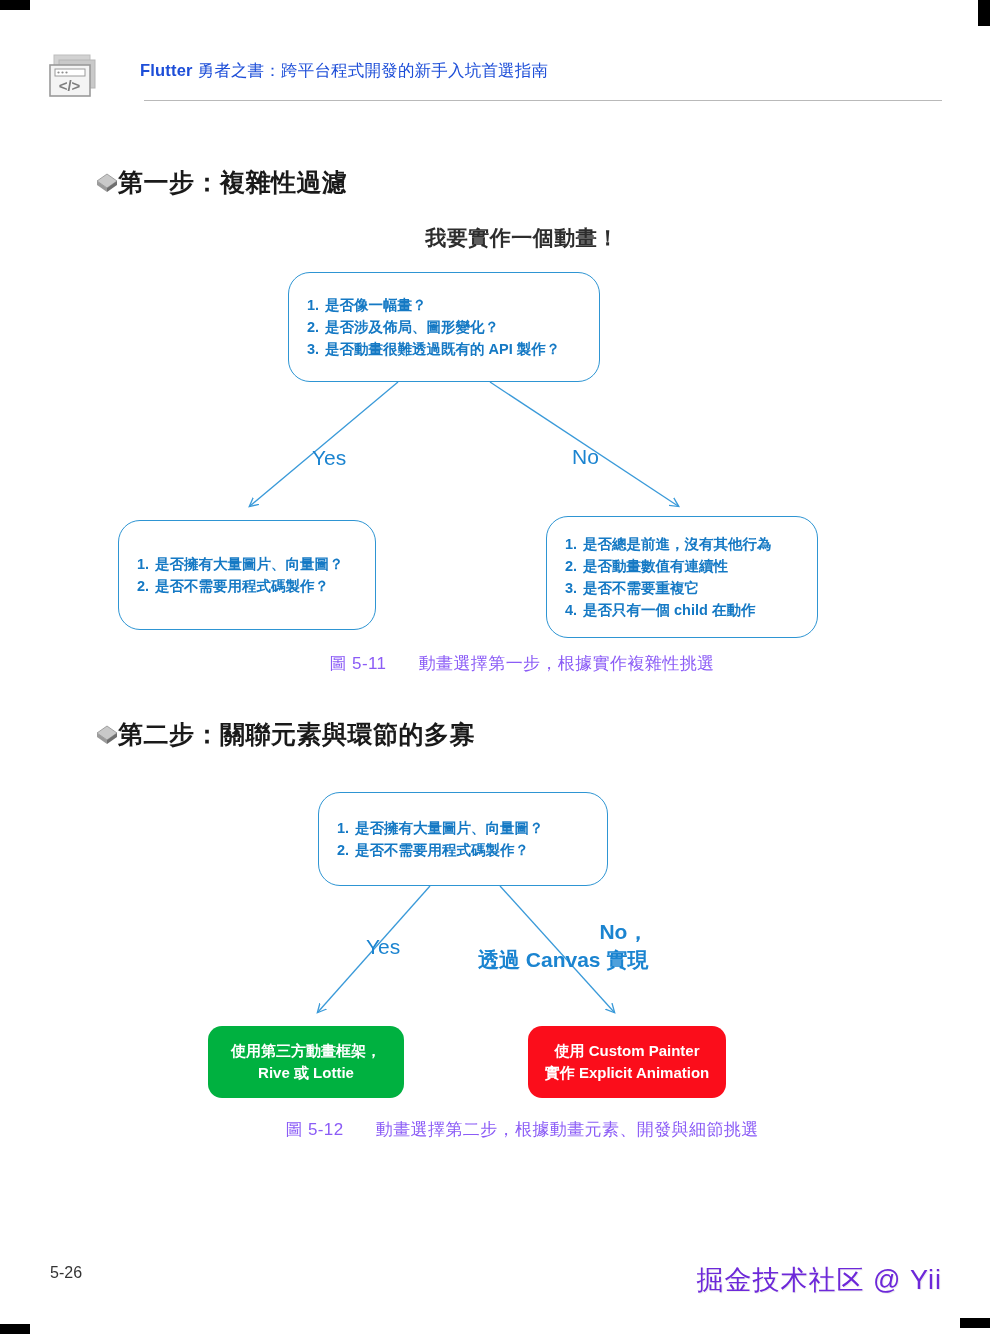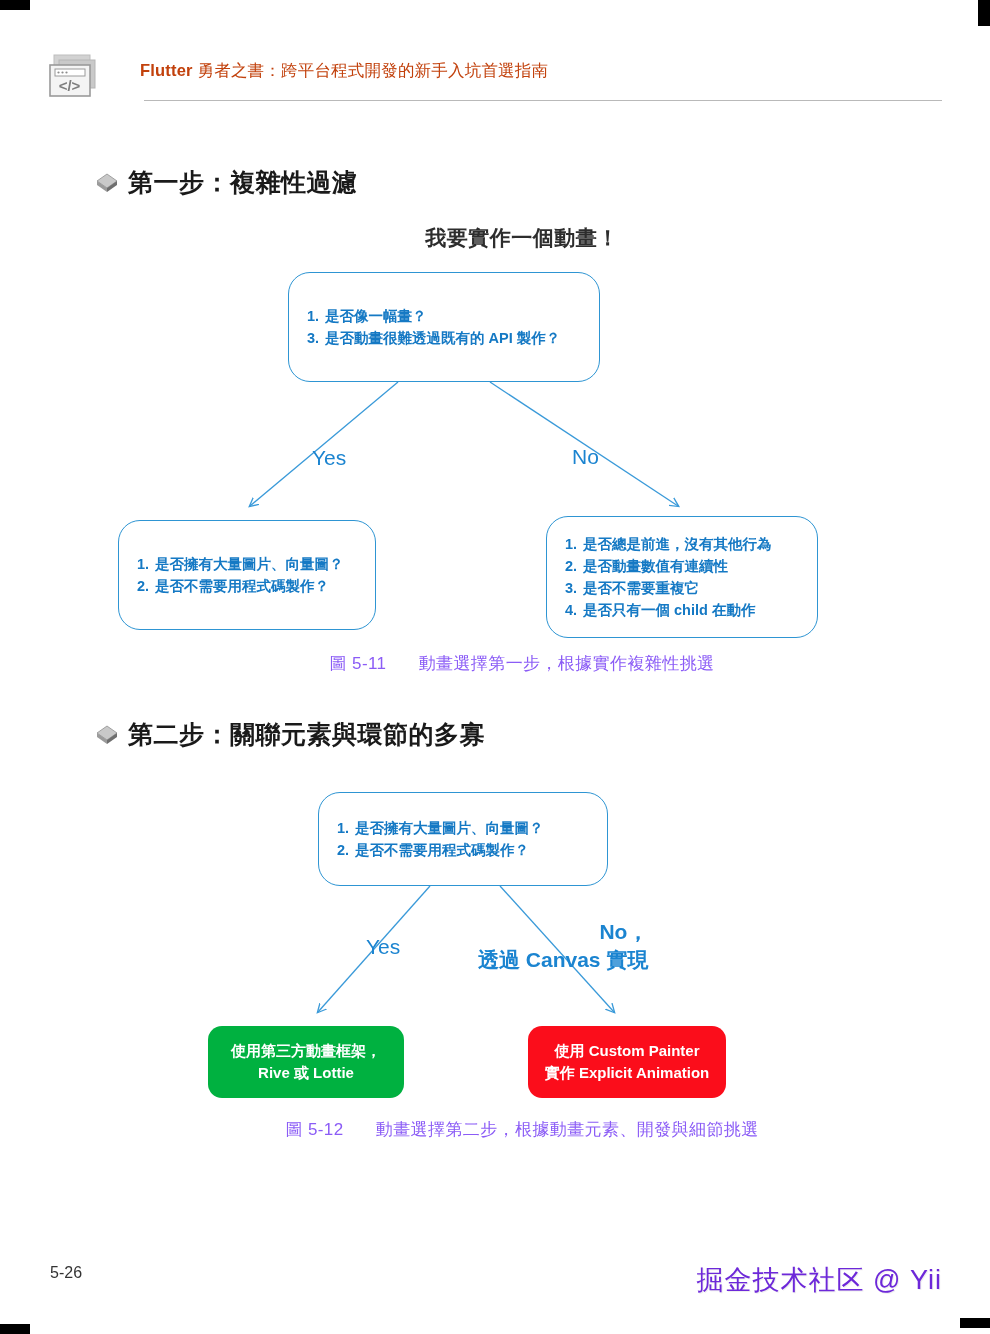--- a/index.html
+++ b/index.html
@@ -15,26 +15,26 @@
   .reg{position:absolute;background:#000;}
   .reg.tl{left:0;top:0;width:30px;height:10px;}
   .reg.tr{right:0;top:0;width:12px;height:26px;}
   .reg.bl{left:0;bottom:0;width:30px;height:10px;}
   .reg.br{right:0;bottom:6px;width:30px;height:10px;}
 
   
   .header{position:absolute;left:48px;top:52px;width:894px;height:52px;}
   .header-rule{position:absolute;left:96px;top:48px;width:798px;height:1px;background:#b9b9b9;}
   .hdr-icon{position:absolute;left:0;top:2px;width:56px;height:46px;}
-  .hdr-title{position:absolute;left:92px;top:8px;font-size:16.5px;color:#c2410c;
+  .hdr-title{position:absolute;left:92px;top:8px;font-size:16.5px;color:#1d4ed8;
              letter-spacing:.2px;white-space:nowrap;}
   .hdr-title b{font-weight:bold;}
 
   
-  .sect{position:absolute;left:96px;display:flex;align-items:center;gap:10px;}
+  .sect{position:absolute;left:96px;display:flex;align-items:center;}
   .sect .diamond{width:22px;height:20px;flex:0 0 auto;}
   .sect .txt{font-size:25px;font-weight:bold;color:#1a1a1a;letter-spacing:.5px;white-space:nowrap;}
   #sect1{top:166px;}
   #sect2{top:718px;}
 
   
   .diagram{position:absolute;left:0;width:990px;padding-left:18px;}
   .dg-title{position:absolute;width:100%;text-align:center;font-size:21px;
             font-weight:bold;color:#2d2d2d;letter-spacing:.5px;}
   .nodebox{position:absolute;box-sizing:border-box;border:1.4px solid #2e95d3;
@@ -111,20 +111,21 @@
           <path d="M0,1 L9,5.5 L0,10" fill="none" stroke="#3a9ad9" stroke-width="1.3"></path>
         </marker>
       </defs>
       <path d="M398,172 L250,296" fill="none" stroke="#3a9ad9" stroke-width="1.3" marker-end="url(#ah1)"></path>
       <path d="M490,172 L678,296" fill="none" stroke="#3a9ad9" stroke-width="1.3" marker-end="url(#ah1)"></path>
     </svg>
 
     <div class="nodebox" style="left:288px;top:62px;width:312px;height:110px;">
       <div class="lines">
         <div><span class="num">1.</span><span>是否像一幅畫？</span></div>
+        <div><span class="num">2.</span><span>是否涉及佈局、圖形變化？</span></div>
         <div><span class="num">3.</span><span>是否動畫很難透過既有的 API 製作？</span></div>
       </div>
     </div>
 
     <div class="edgelabel plain" style="left:312px;top:234px;">Yes</div>
     <div class="edgelabel plain" style="left:572px;top:233px;">No</div>
 
     <div class="nodebox" style="left:118px;top:310px;width:258px;height:110px;">
       <div class="lines">
         <div><span class="num">1.</span><span>是否擁有大量圖片、向量圖？</span></div>

